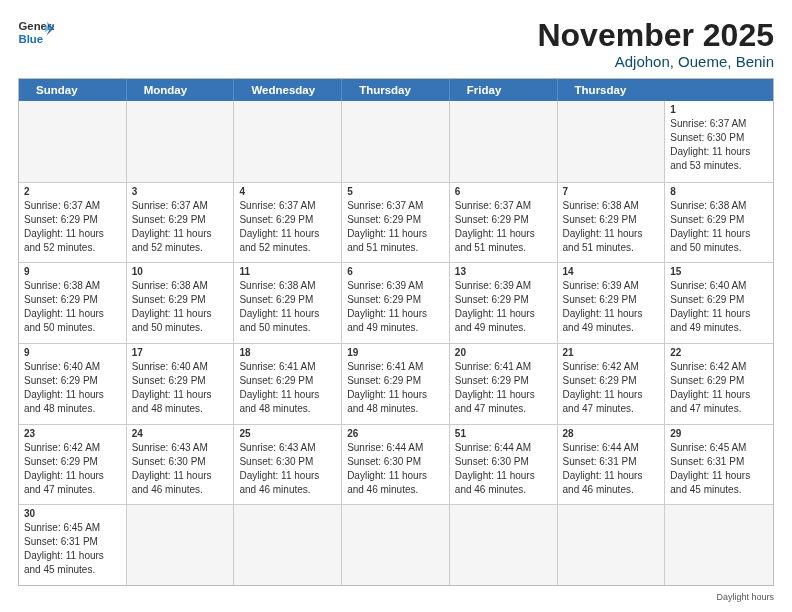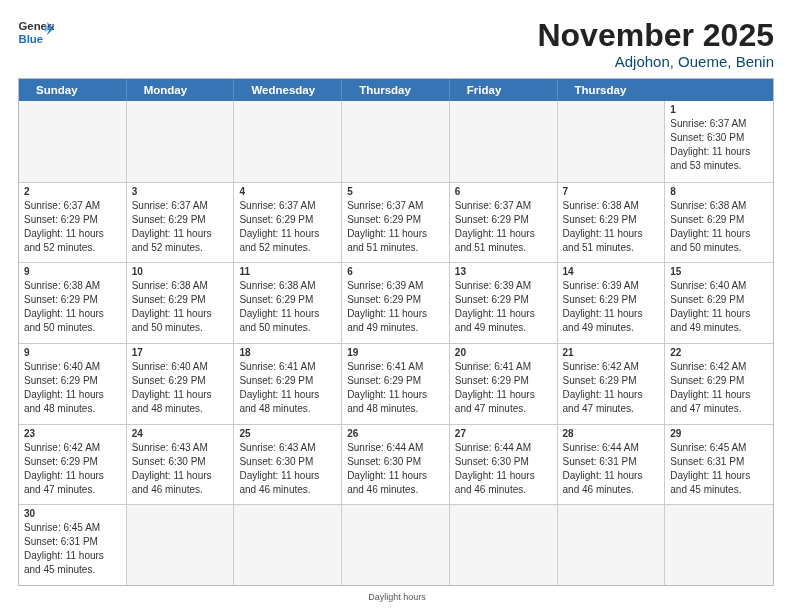--- a/index.html
+++ b/index.html
@@ -97,21 +97,21 @@
     }
     .day-info {
       font-size: 10px;
       line-height: 1.4;
       color: #333;
     }
     .footer {
       margin-top: 6px;
       font-size: 9px;
       color: #555;
-      text-align: center;
+      text-align: right;
       padding-left: 2px;
     }
   </style>
 </head>
 <body>
 
 <div class="page">
   <div class="header">
     <div class="logo">
       <svg class="logo-icon" viewBox="0 0 40 32" xmlns="http://www.w3.org/2000/svg">
@@ -328,21 +328,21 @@
 and 46 minutes.</div>
           </div>
           <div class="cal-cell">
             <span class="day-num">26</span>
             <div class="day-info" style="white-space: pre-line;">Sunrise: 6:44 AM
 Sunset: 6:30 PM
 Daylight: 11 hours
 and 46 minutes.</div>
           </div>
           <div class="cal-cell">
-            <span class="day-num">27</span>
+            <span class="day-num">51</span>
             <div class="day-info" style="white-space: pre-line;">Sunrise: 6:44 AM
 Sunset: 6:30 PM
 Daylight: 11 hours
 and 46 minutes.</div>
           </div>
           <div class="cal-cell">
             <span class="day-num">28</span>
             <div class="day-info" style="white-space: pre-line;">Sunrise: 6:44 AM
 Sunset: 6:31 PM
 Daylight: 11 hours

